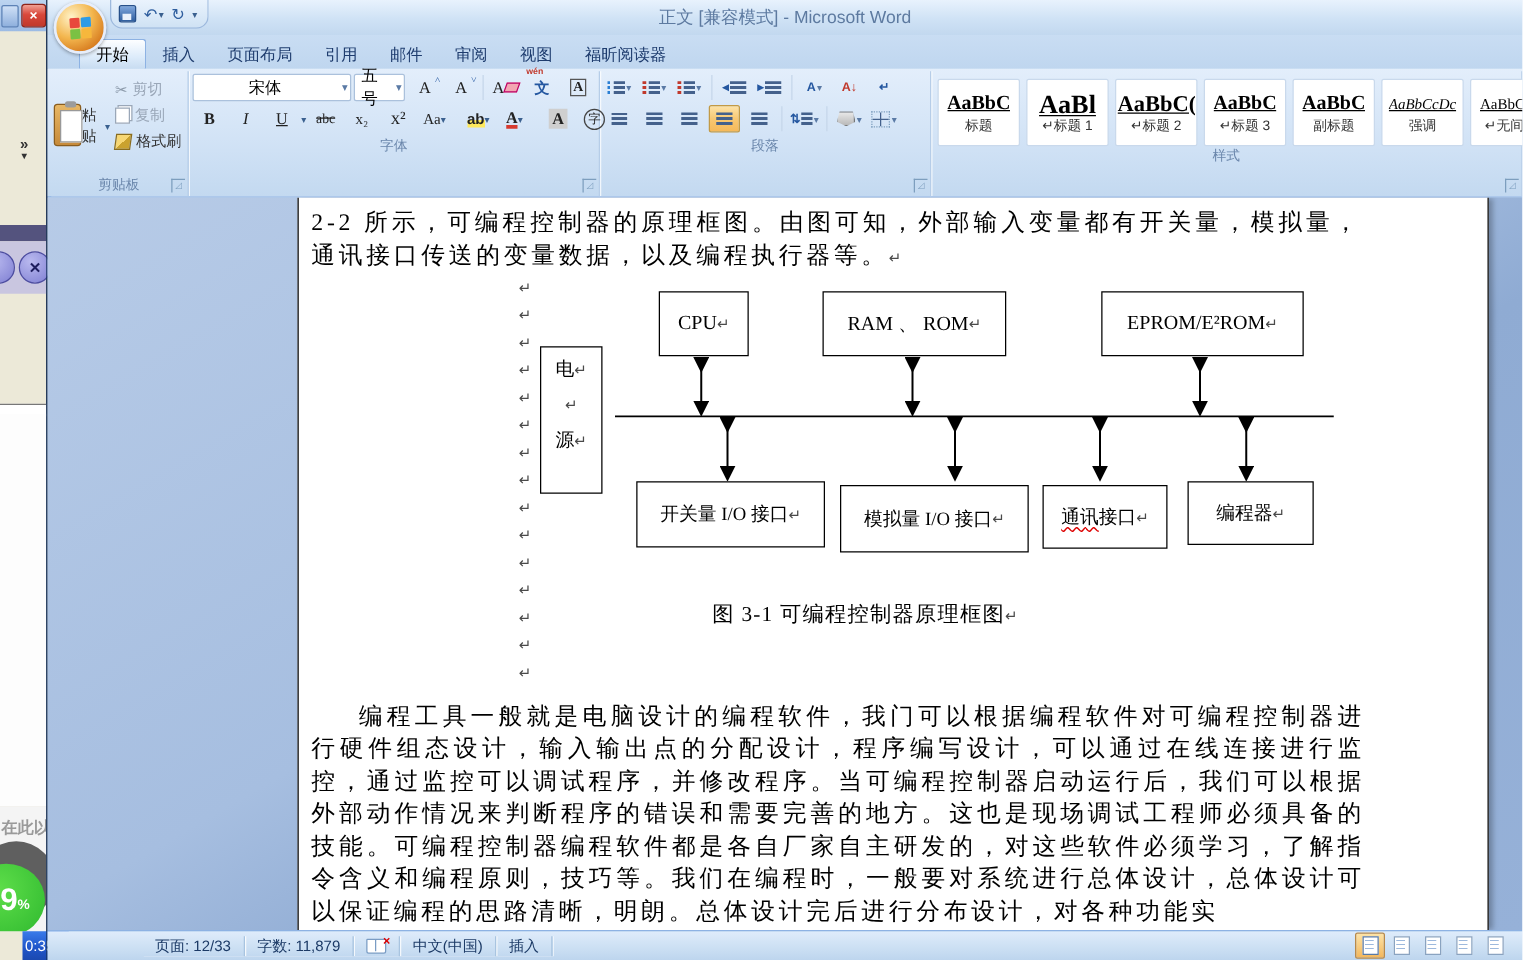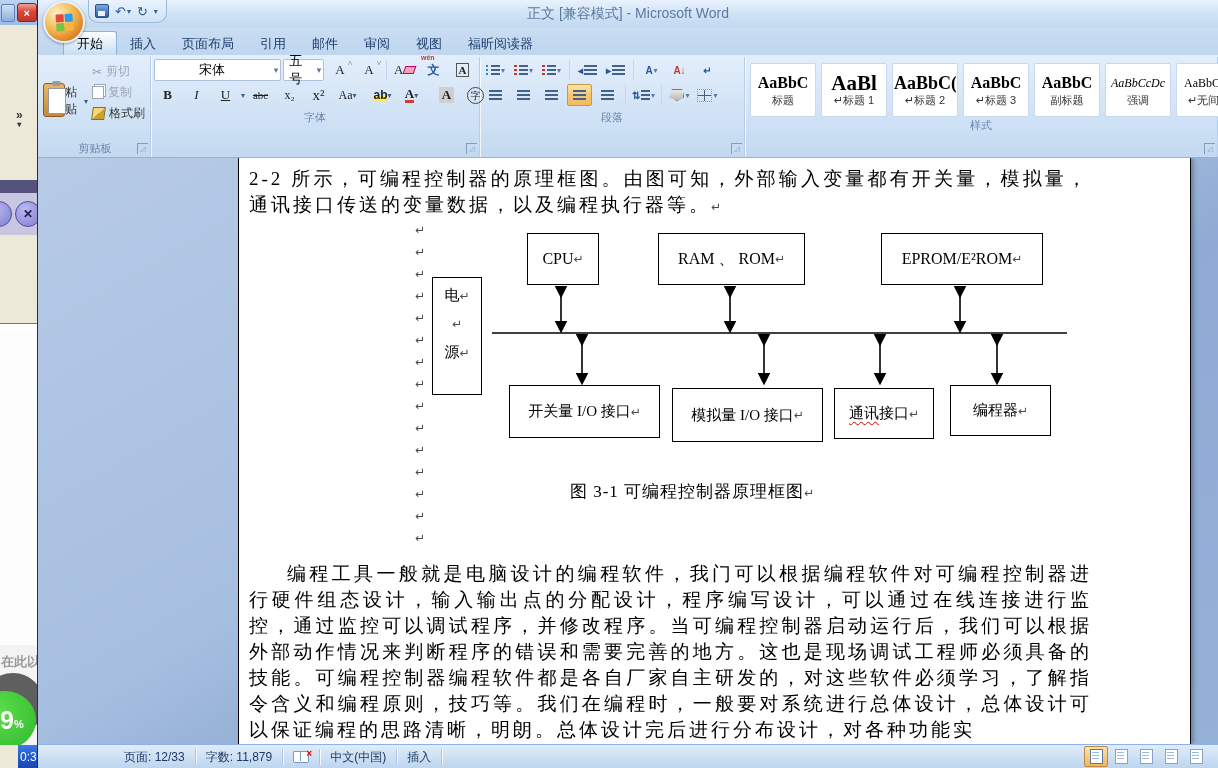--- a/index.html
+++ b/index.html
@@ -104,21 +104,21 @@
       repeating-linear-gradient(#c0392c 0 2px,transparent 2px 4px) 0 0/3px 11px no-repeat;}
   .tinytxt{font-size:10px;color:#2457a0;font-weight:bold;}
   .caret-s{font-size:8px;color:#5a7aa5;}
   .bucket{width:13px;height:10px;background:linear-gradient(#e8e8e8,#b9b9b9);border:1px solid #777;clip-path:polygon(15% 0,85% 0,100% 70%,50% 100%,0 70%);}
   .bordgrid{width:13px;height:11px;border:1px dotted #7d9ebe;background:linear-gradient(#44618c,#44618c) center/13px 1px no-repeat,linear-gradient(#44618c,#44618c) center/1px 11px no-repeat;}
 
   
   .stylesg{flex:1;min-width:0;}
   .stylerow{display:flex;gap:5px;padding:4px 2px 0;}
   .stylecard{width:64px;height:52px;background:#fff;border:1px solid #c9d9ec;border-radius:2px;display:flex;flex-direction:column;align-items:center;justify-content:center;flex:0 0 auto;}
-  .sprev{font-family:"Liberation Serif",serif;font-weight:bold;font-size:16px;line-height:20px;white-space:nowrap;overflow:hidden;max-width:62px;}
+  .sprev{font-family:"Liberation Serif",serif;font-weight:bold;font-size:16px;line-height:20px;white-space:nowrap;overflow:hidden;max-width:62px;text-decoration:underline;}
   .sprev.it{font-weight:normal;font-style:italic;font-size:12px;}
   .sprev.plain{font-weight:normal;font-size:12px;}
   .sname{font-size:11px;color:#333;white-space:nowrap;}
 
   
   .docarea{flex:1;position:relative;overflow:hidden;
     background:linear-gradient(150deg,#b7cbe7 0%,#a6bee0 45%,#8fabd3 60%,#96b1d8 100%);}
   .page{position:absolute;left:200px;top:0;width:951px;height:100%;background:#fff;border-left:1px solid #000;border-right:1px solid #000;box-shadow:3px 0 4px rgba(0,0,0,.25);}
   .pagec{position:relative;width:100%;height:100%;font-family:"Liberation Serif","DejaVu Serif",serif;color:#000;padding-left:20px;}
   .ptop{position:absolute;left:10px;top:8px;width:840px;font-size:19px;line-height:26px;letter-spacing:3px;text-align:justify;}

